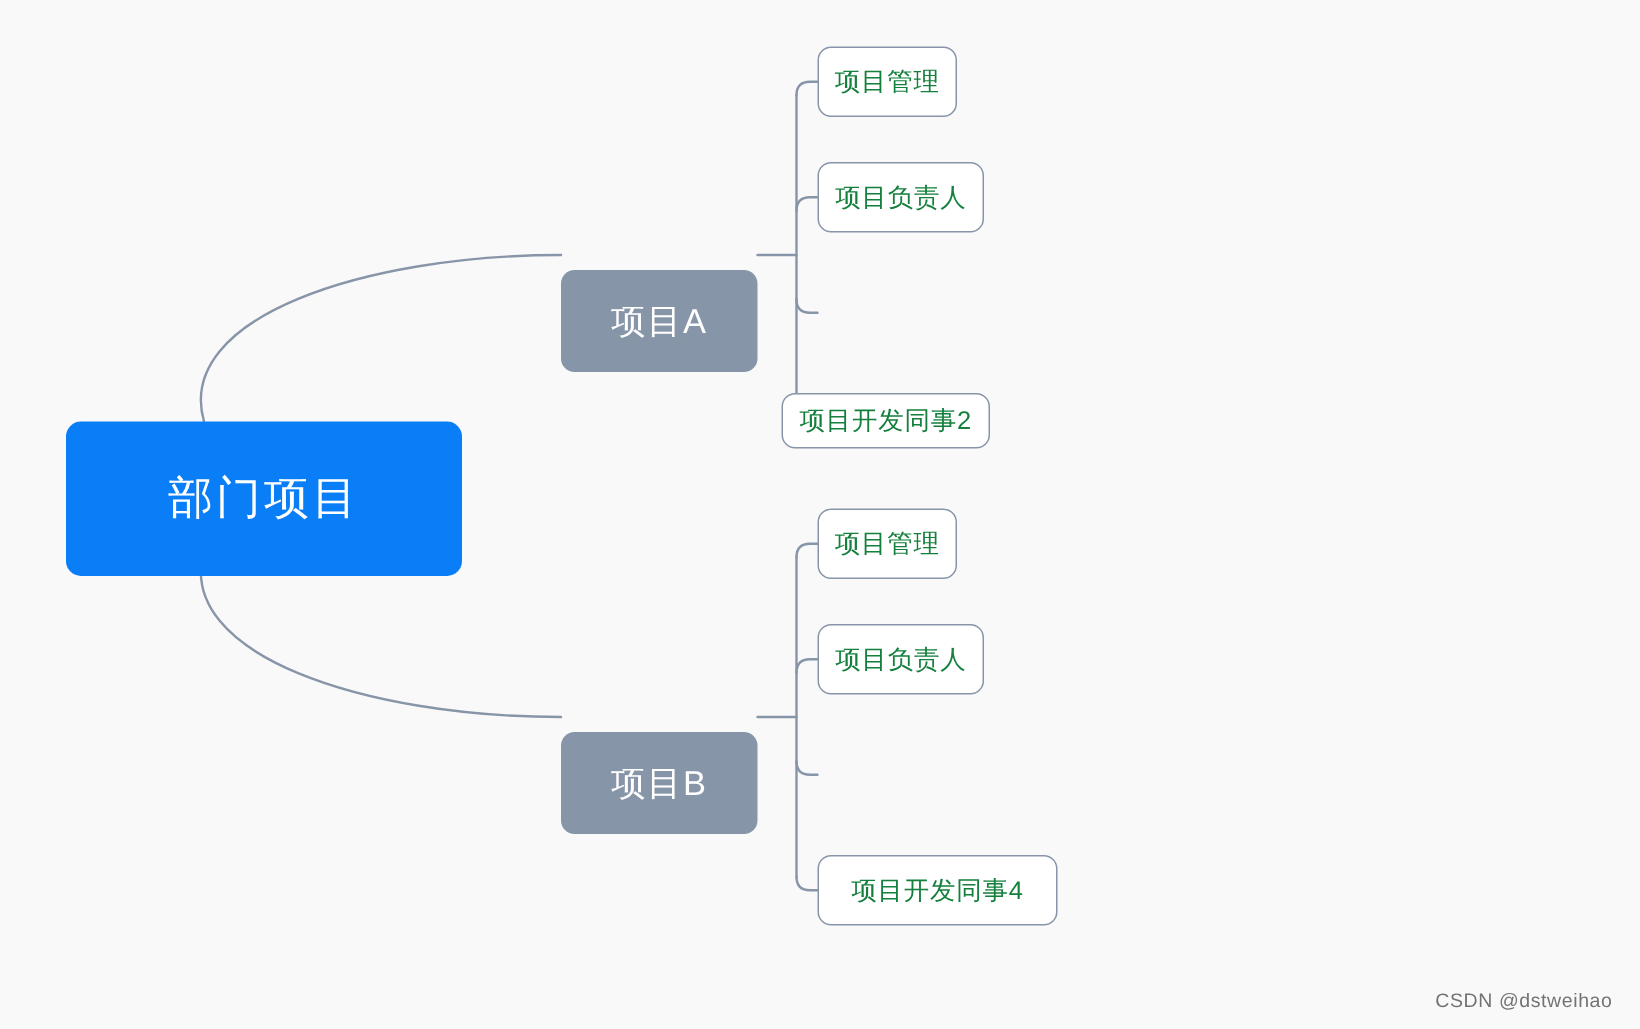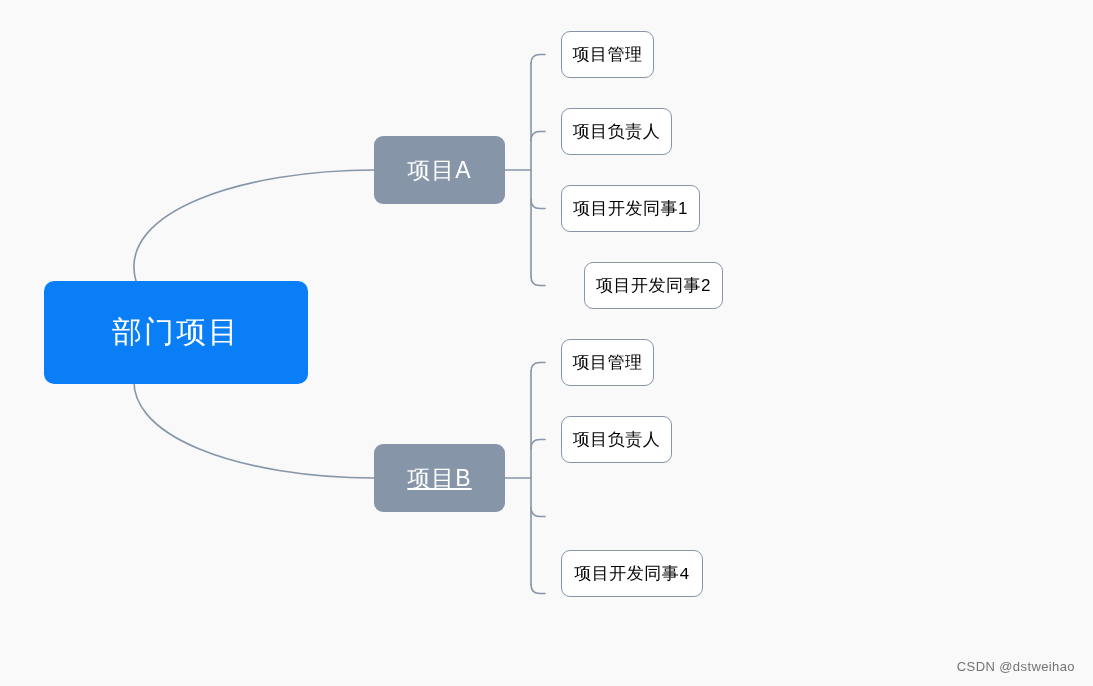--- a/index.html
+++ b/index.html
@@ -43,29 +43,29 @@
     border-radius: 10px;
     font-size: 30px;
     letter-spacing: 2px;
   }
   .node-branch {
     background: #8795a8;
     color: #ffffff;
     border-radius: 9px;
     font-size: 23px;
     letter-spacing: 1px;
+    margin-top: 44px;
   }
   .node-leaf {
     background: #ffffff;
-    color: #000000;
+    color: #15803d;
     border: 1.5px solid #8795a8;
     border-radius: 9px;
     font-size: 17px;
     letter-spacing: 0.5px;
-    margin-left: 16px;
   }
   .watermark {
     position: absolute;
     right: 18px;
     bottom: 12px;
     color: #737373;
     font-size: 13px;
     letter-spacing: 0.4px;
     user-select: none;
   }
@@ -98,35 +98,32 @@
 
   <div class="node node-branch" style="left: 374px; top: 136px; width: 131px; height: 68px; background: rgb(135, 149, 168); color: rgb(255, 255, 255);">
     <span>项目A</span>
   </div>
   <div class="node node-leaf" style="left: 545px; top: 31px; width: 93px; height: 47px;">
     <span>项目管理</span>
   </div>
   <div class="node node-leaf" style="left: 545px; top: 108px; width: 111px; height: 47px;">
     <span>项目负责人</span>
   </div>
-  <div class="node node-leaf" style="left: 545px; top: 185px; width: 139px; height: 47px;">
-    <span>项目开发同事1</span>
-  </div>
-  <div class="node node-leaf" style="left: 568px; top: 262px; width: 139px; height: 47px;">
+  <div class="node node-leaf" style="left: 521px; top: 262px; width: 139px; height: 37px;">
     <span>项目开发同事2</span>
   </div>
 
-  <div class="node node-branch" style="left: 374px; top: 444px; width: 131px; height: 68px; background: rgb(135, 149, 168); color: rgb(255, 255, 255); text-decoration: underline;">
+  <div class="node node-branch" style="left: 374px; top: 444px; width: 131px; height: 68px; background: rgb(135, 149, 168); color: rgb(255, 255, 255);">
     <span>项目B</span>
   </div>
   <div class="node node-leaf" style="left: 545px; top: 339px; width: 93px; height: 47px;">
     <span>项目管理</span>
   </div>
   <div class="node node-leaf" style="left: 545px; top: 416px; width: 111px; height: 47px;">
     <span>项目负责人</span>
   </div>
-  <div class="node node-leaf" style="left: 545px; top: 550px; width: 142px; height: 47px; font-family: Liberation Mono, monospace;">
+  <div class="node node-leaf" style="left: 545px; top: 570px; width: 160px; height: 47px;">
     <span>项目开发同事4</span>
   </div>
 
   <div class="watermark">CSDN @dstweihao</div>
 
 </div>
 
 </body></html>

